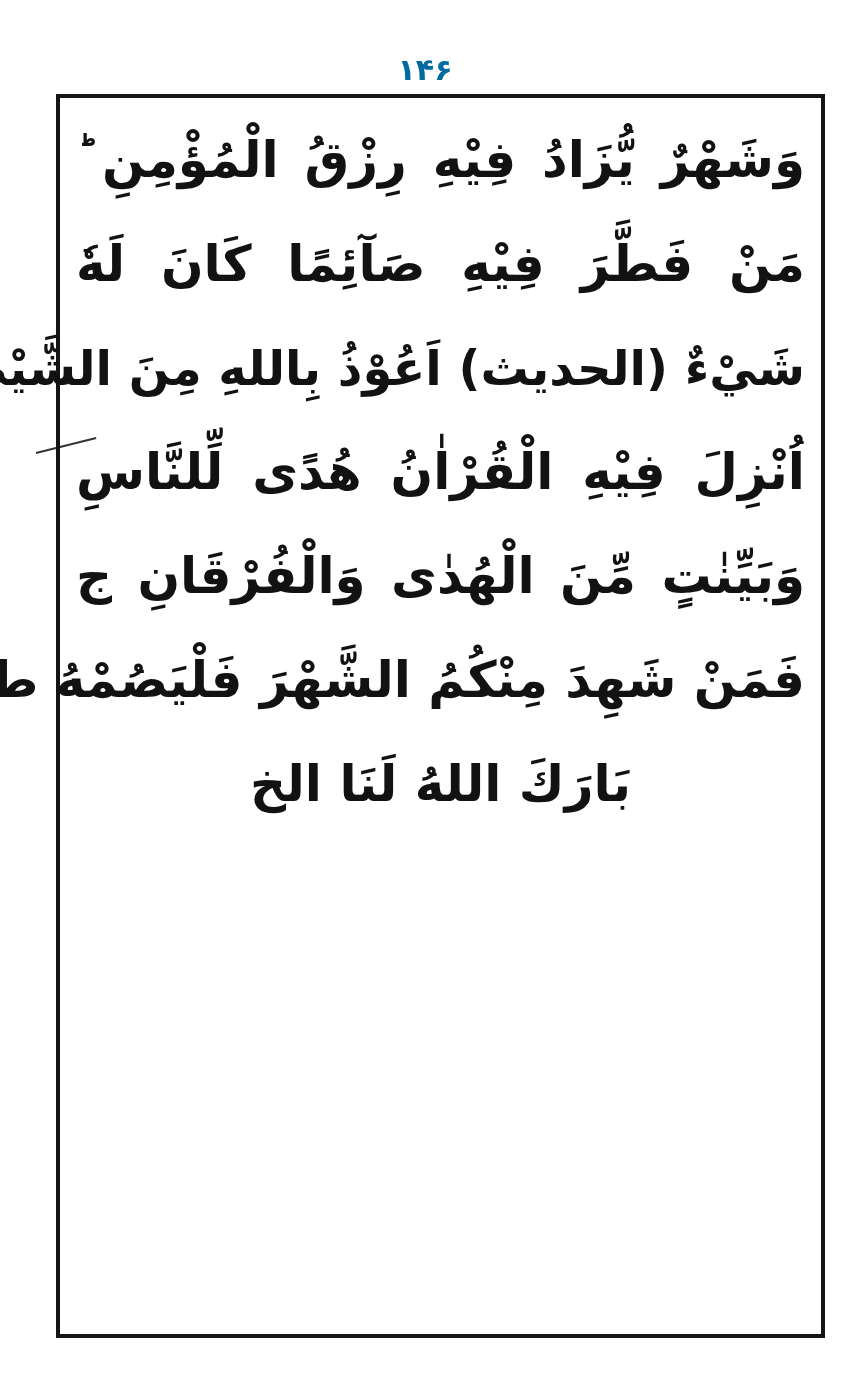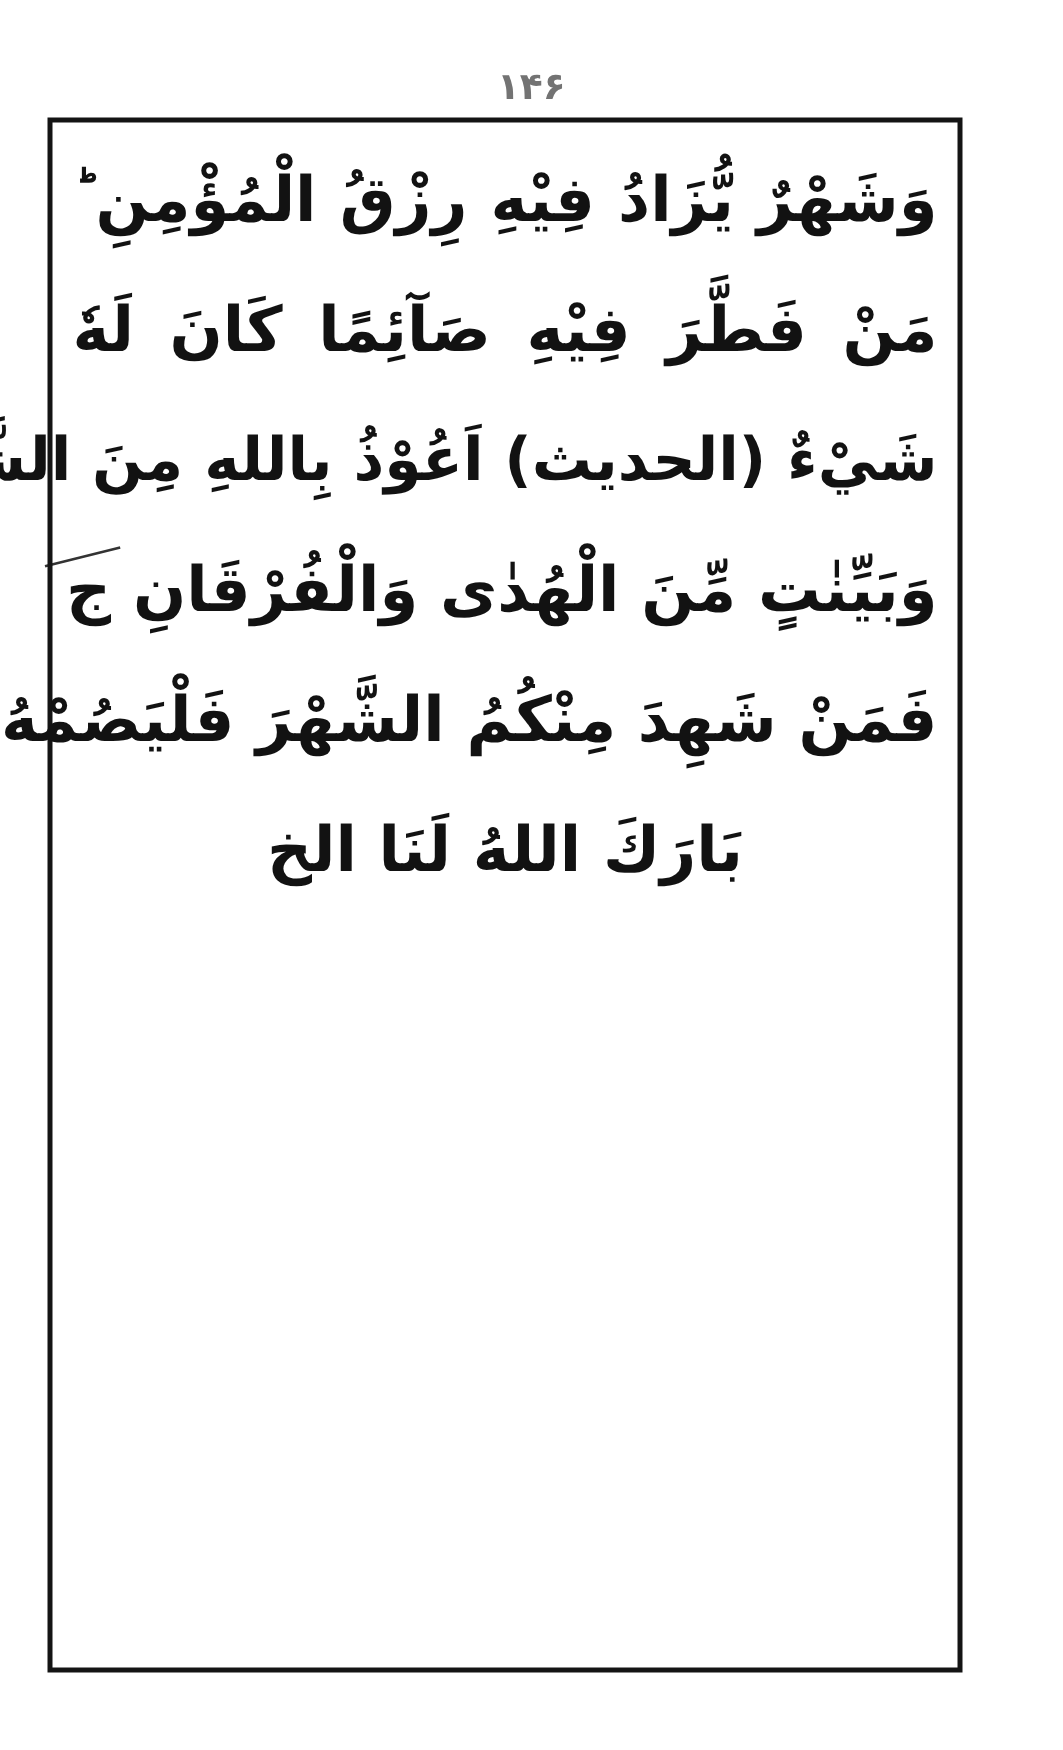--- a/index.html
+++ b/index.html
@@ -17,30 +17,31 @@
   }
   .page-number {
     position: absolute;
     top: 52px;
     left: 0;
     width: 850px;
     text-align: center;
     font-size: 30px;
     font-weight: bold;
     letter-spacing: 2px;
-    color: #737373;
+    color: #0369a1;
   }
   .frame {
     position: absolute;
-    left: 38px;
+    left: 56px;
     top: 94px;
     width: 724px;
     height: 1236px;
     border: 4px solid #141414;
     box-sizing: content-box;
+    padding-left: 37px;
   }
   .lines {
     position: absolute;
     left: 16px;
     right: 16px;
     top: 10px;
     direction: rtl;
   }
   .line {
     height: 104px;
@@ -88,20 +89,23 @@
     <div class="line">
       <span class="txt">وَشَهْرٌ يُّزَادُ فِيْهِ رِزْقُ الْمُؤْمِنِ ؕ</span>
     </div>
     <div class="line">
       <span class="txt">مَنْ فَطَّرَ فِيْهِ صَآئِمًا كَانَ لَهٗ</span>
     </div>
     <div class="line small">
       <span class="txt">شَيْءٌ (الحديث) اَعُوْذُ بِاللهِ مِنَ الشَّيْطَانِ</span>
     </div>
     <div class="line">
+      <span class="txt">اُنْزِلَ فِيْهِ الْقُرْاٰنُ هُدًى لِّلنَّاسِ</span>
+    </div>
+    <div class="line">
       <span class="txt">وَبَيِّنٰتٍ مِّنَ الْهُدٰى وَالْفُرْقَانِ ج</span>
     </div>
     <div class="line">
       <span class="txt">فَمَنْ شَهِدَ مِنْكُمُ الشَّهْرَ فَلْيَصُمْهُ ط</span>
     </div>
     <div class="line centered">
       <span class="txt">بَارَكَ اللهُ لَنَا الخ</span>
     </div>
   </div>
 </div>

